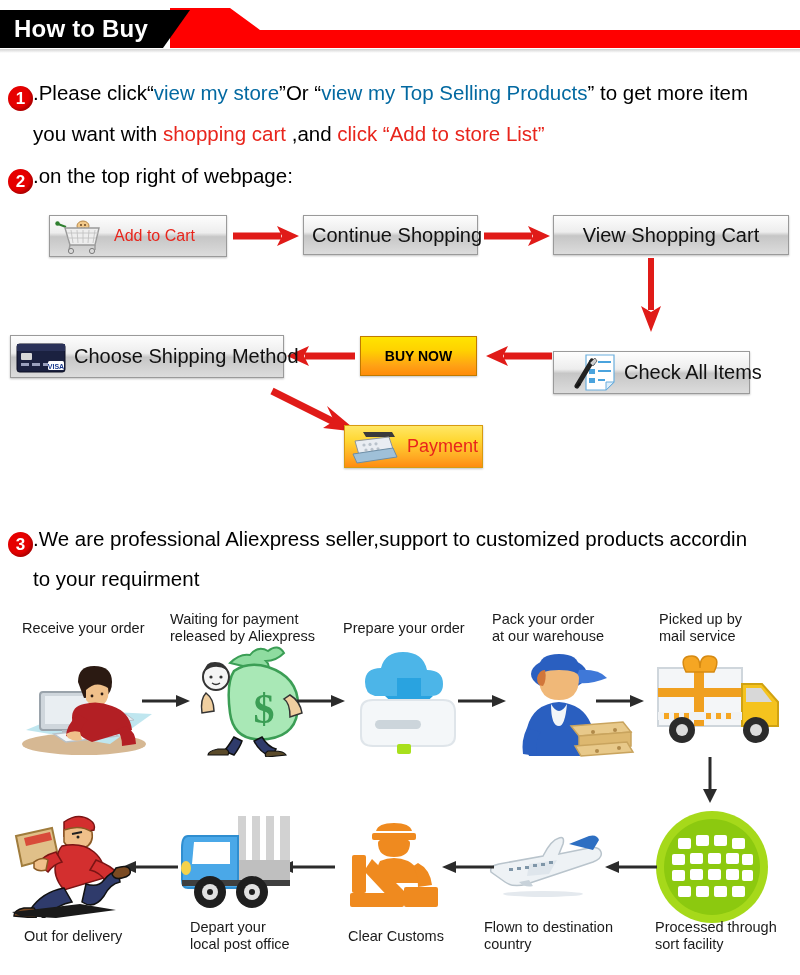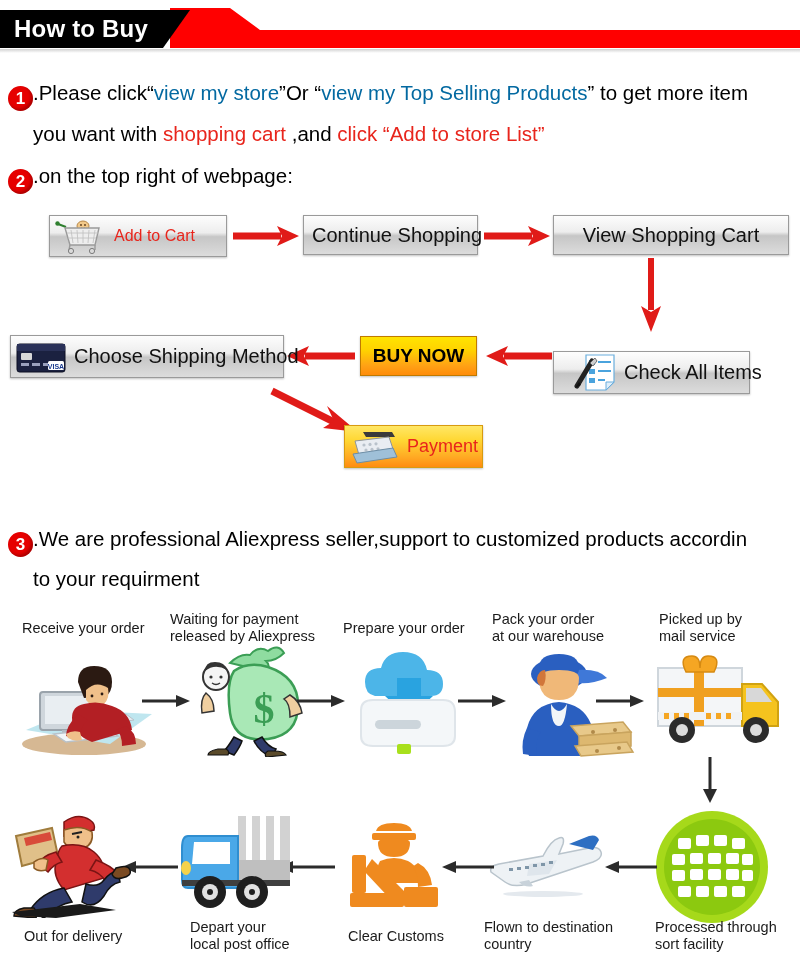--- a/index.html
+++ b/index.html
@@ -108,21 +108,21 @@
     left: 553px; top: 335px; width: 197px; height: 43px;
     padding-left: 18px;
     margin-top: 16px;
   }
   #btn-buy-now {
     position: absolute;
     left: 360px; top: 336px; width: 117px; height: 40px;
     border: 1px solid #c07a00;
     background: linear-gradient(to bottom, #ffe400 0%, #ffd200 35%, #ffa215 75%, #ff8c0a 100%);
     display: flex; align-items: center; justify-content: center;
-    font-size: 19px; font-weight: bold; color: #000;
+    font-size: 14px; font-weight: bold; color: #000;
     white-space: nowrap;
     box-shadow: 0 1px 2px rgba(0,0,0,0.25);
   }
   #btn-payment {
     position: absolute;
     left: 344px; top: 425px; width: 139px; height: 43px;
     border: 1px solid #d89b10;
     background: linear-gradient(to bottom, #ffe766 0%, #ffd733 35%, #ffa722 78%, #ff8c10 100%);
     display: flex; align-items: center;
     white-space: nowrap;

